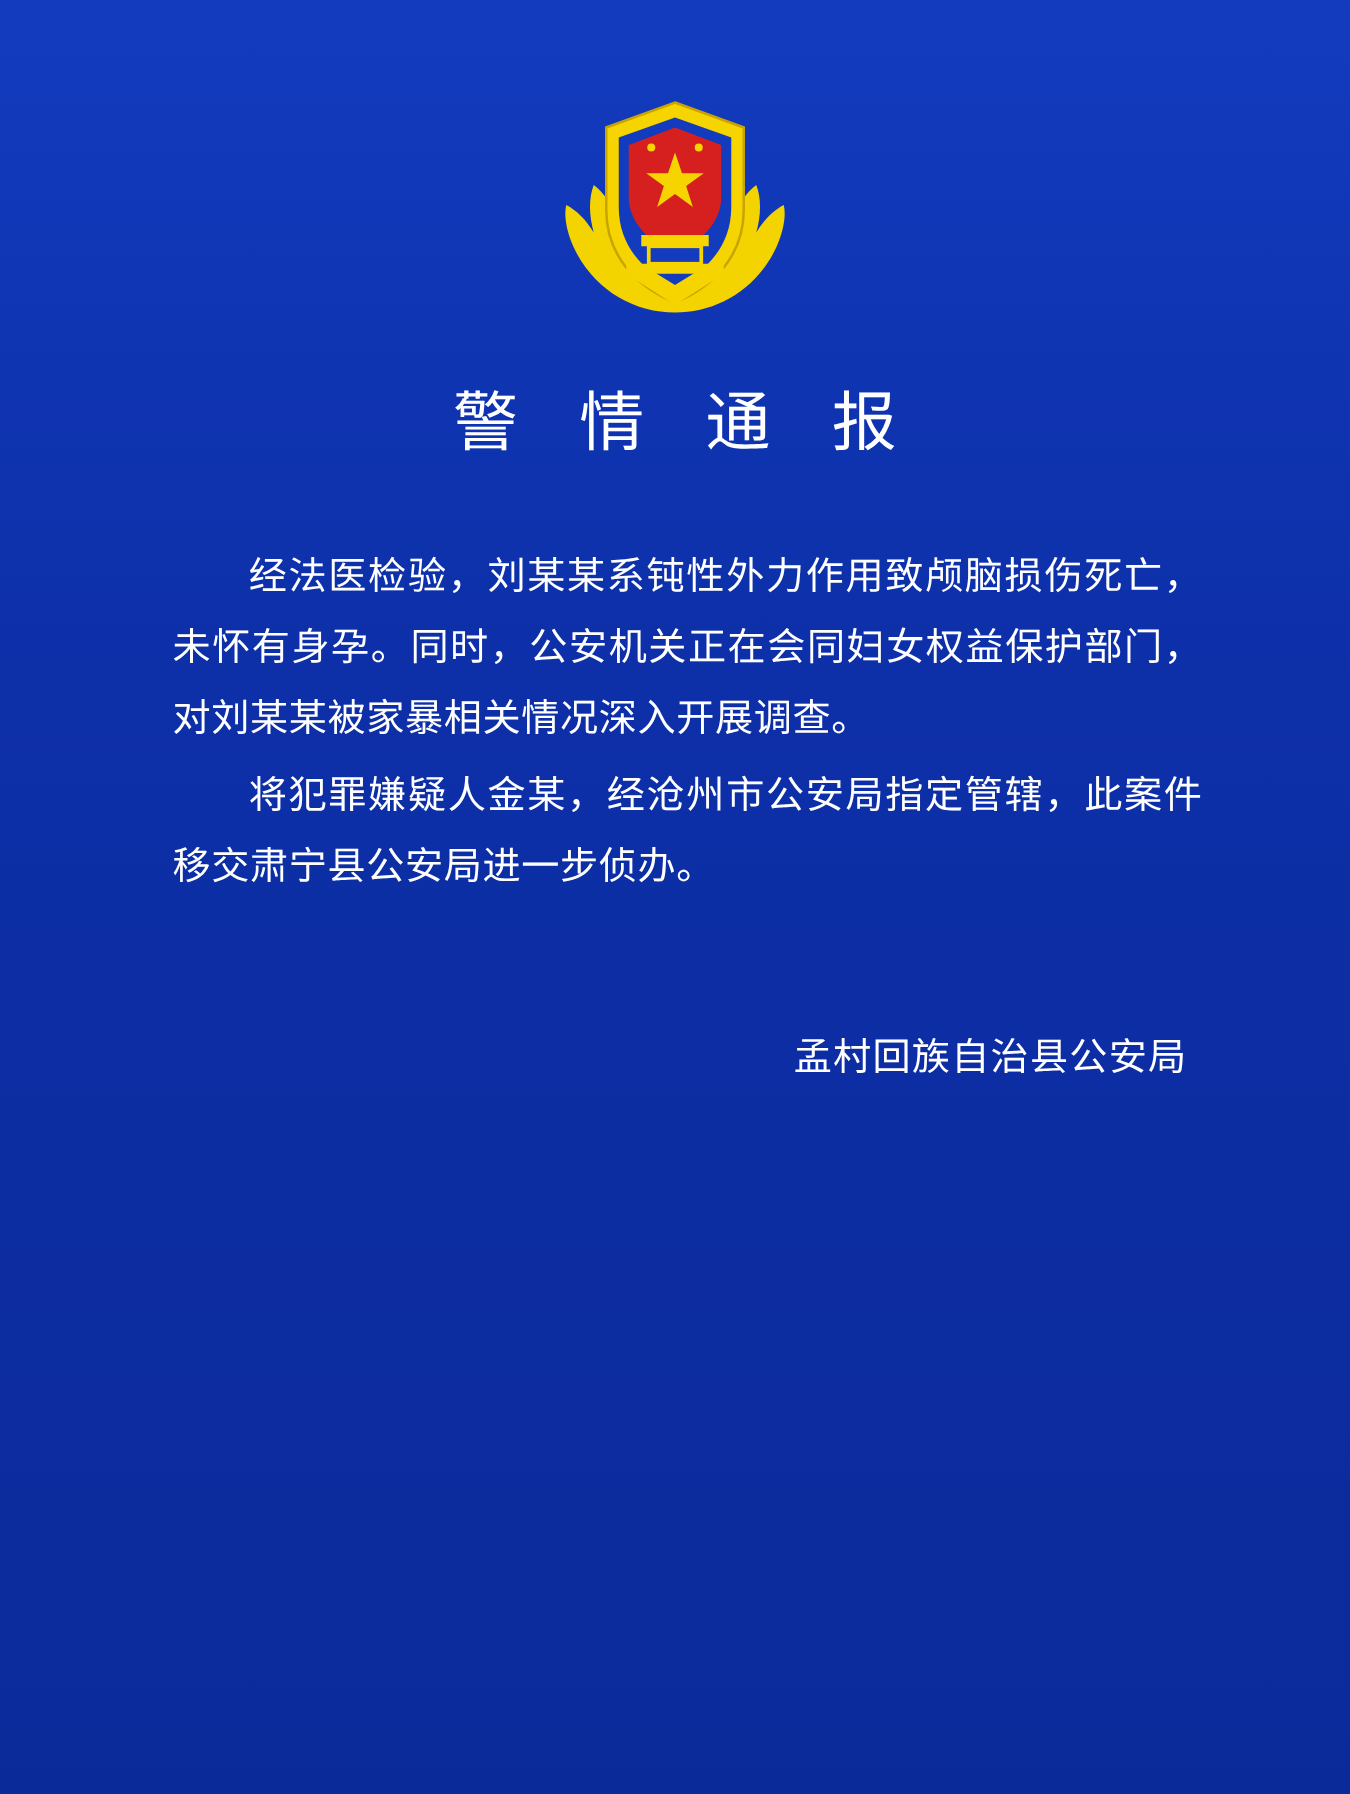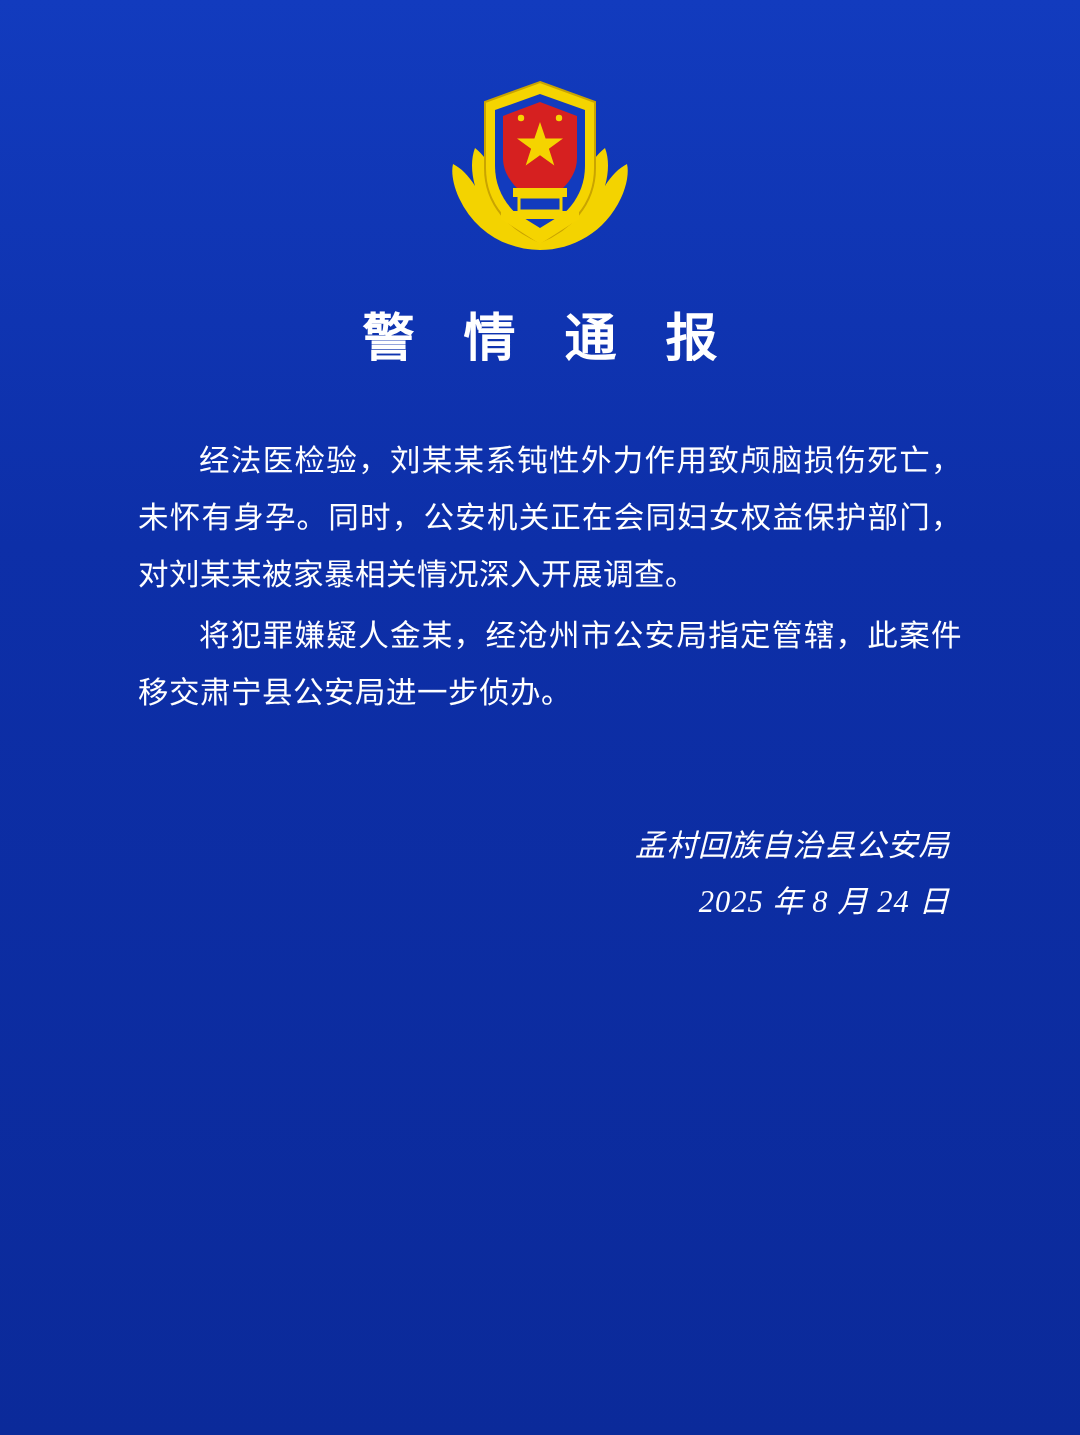--- a/index.html
+++ b/index.html
@@ -30,21 +30,21 @@
   }
   .emblem {
     width: 210px;
     height: 190px;
     position: relative;
   }
   
   .title {
     text-align: center;
     font-size: 52px;
-    font-weight: bold;
+    font-weight: normal;
     letter-spacing: 18px;
     text-indent: 18px;
     margin-top: 34px;
     color: #ffffff;
     font-family: "Liberation Serif", "DejaVu Serif", serif;
   }
   
   .body-text {
     margin: 62px 118px 0 138px;
     font-size: 30.5px;
@@ -60,21 +60,20 @@
   
   .signature {
     margin: 96px 130px 0 0;
     text-align: right;
     font-size: 30.5px;
     line-height: 56px;
     letter-spacing: 1px;
   }
   .signature div {
     margin: 0;
-    font-style: italic;
   }
 </style>
 </head>
 <body>
 
 <div class="page">
 
   <div class="emblem-wrap">
     <div class="emblem">
       <svg viewBox="0 0 210 190" width="210" height="190" aria-hidden="true">
@@ -106,16 +105,15 @@
 
   <div class="title">警 情 通 报</div>
 
   <div class="body-text">
     <p>经法医检验，刘某某系钝性外力作用致颅脑损伤死亡，未怀有身孕。同时，公安机关正在会同妇女权益保护部门，对刘某某被家暴相关情况深入开展调查。</p>
     <p>将犯罪嫌疑人金某，经沧州市公安局指定管辖，此案件移交肃宁县公安局进一步侦办。</p>
   </div>
 
   <div class="signature">
     <div>孟村回族自治县公安局</div>
-    <div>2025 年 8 月 24 日</div>
   </div>
 
 </div>
 
 </body></html>

